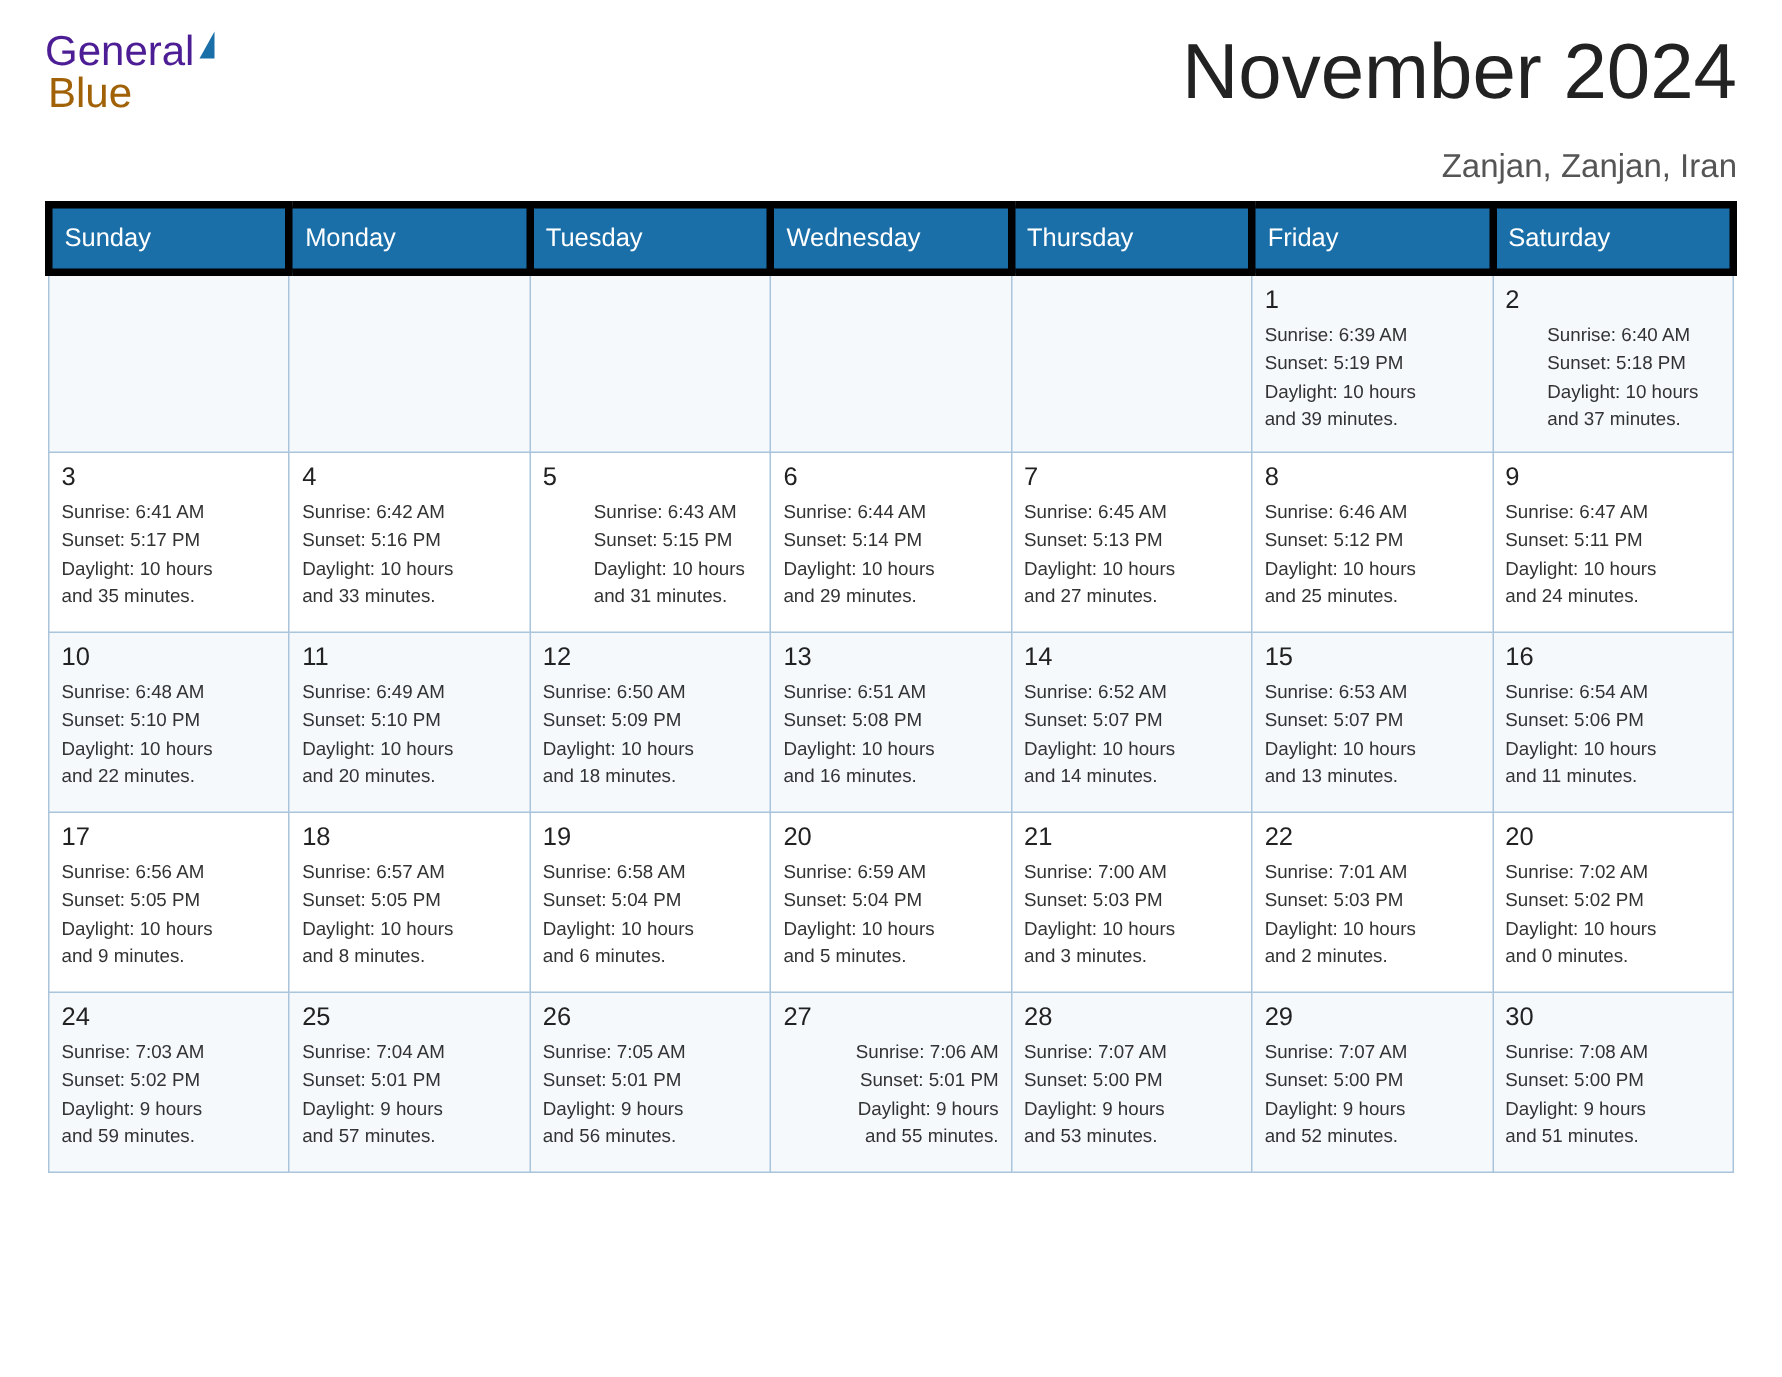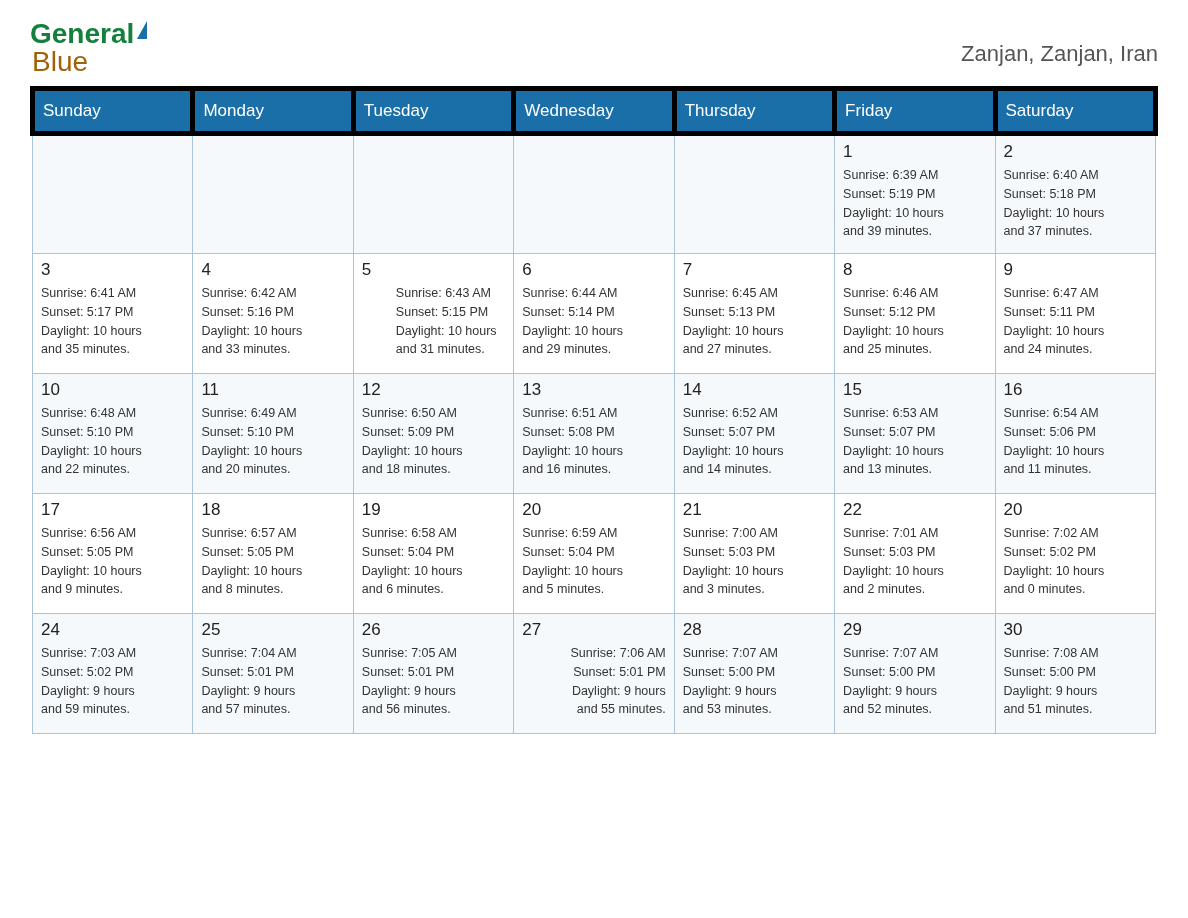--- a/index.html
+++ b/index.html
@@ -16,22 +16,22 @@
       align-items: flex-start;
       margin-bottom: 10px;
     }
     .logo {
       display: flex;
       flex-direction: column;
       align-items: flex-start;
     }
     .logo-general {
       font-size: 28px;
-      font-weight: bold;
-      color: #15803d;
+      font-weight: normal;
+      color: #4c1d95;
       line-height: 1;
     }
     .logo-blue {
       font-size: 28px;
       font-weight: normal;
       color: #a16207;
       line-height: 1;
     }
     .logo-triangle {
       display: inline-block;
@@ -111,20 +111,21 @@
   <div class="logo">
     <div style="display:flex;align-items:center;">
       <span class="logo-general">General</span>
       <span class="logo-triangle"></span>
     </div>
     <div style="margin-left:2px;">
       <span class="logo-blue">Blue</span>
     </div>
   </div>
   <div class="title-section">
+    <div class="cal-title">November 2024</div>
     <div class="cal-subtitle">Zanjan, Zanjan, Iran</div>
   </div>
 </div>
 
 <table class="calendar-table">
   <thead>
     <tr>
       <th>Sunday</th>
       <th>Monday</th>
       <th>Tuesday</th>
@@ -143,21 +144,21 @@
         <td class="empty-cell"></td>
         <td>
           <span class="day-number">1</span>
           <div class="day-info" style="white-space: pre-line;">Sunrise: 6:39 AM
 Sunset: 5:19 PM
 Daylight: 10 hours
 and 39 minutes.</div>
         </td>
         <td>
           <span class="day-number">2</span>
-          <div class="day-info" style="white-space: pre-line;">Sunrise: 6:40 AM
+          <div class="day-info" style="white-space: pre-line; margin-left: 28px;">Sunrise: 6:40 AM
 Sunset: 5:18 PM
 Daylight: 10 hours
 and 37 minutes.</div>
         </td>
       </tr>
       <tr>
         <td>
           <span class="day-number">3</span>
           <div class="day-info" style="white-space: pre-line;">Sunrise: 6:41 AM
 Sunset: 5:17 PM

